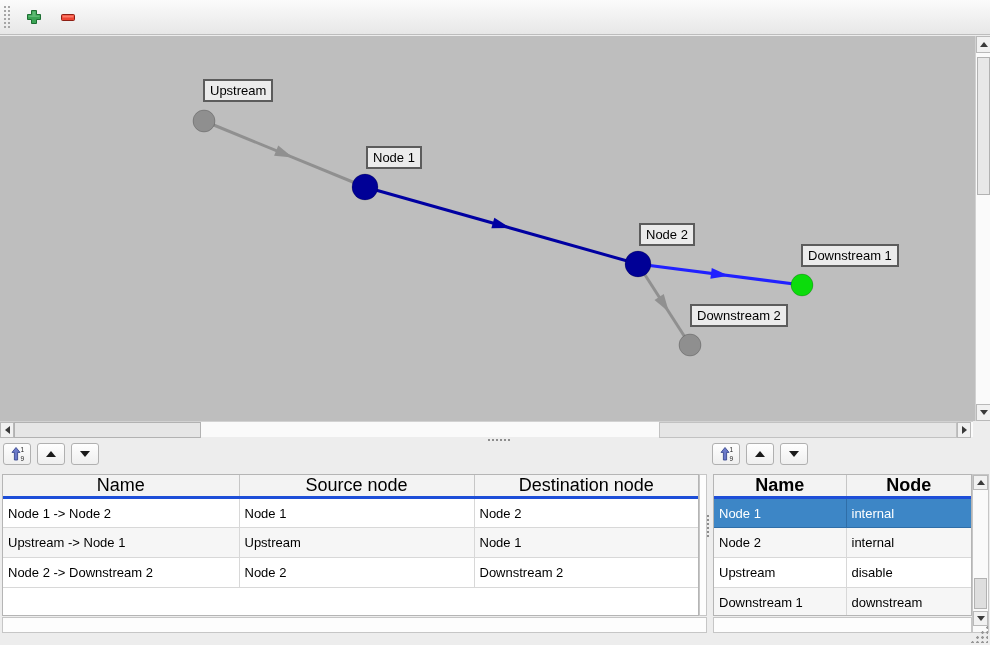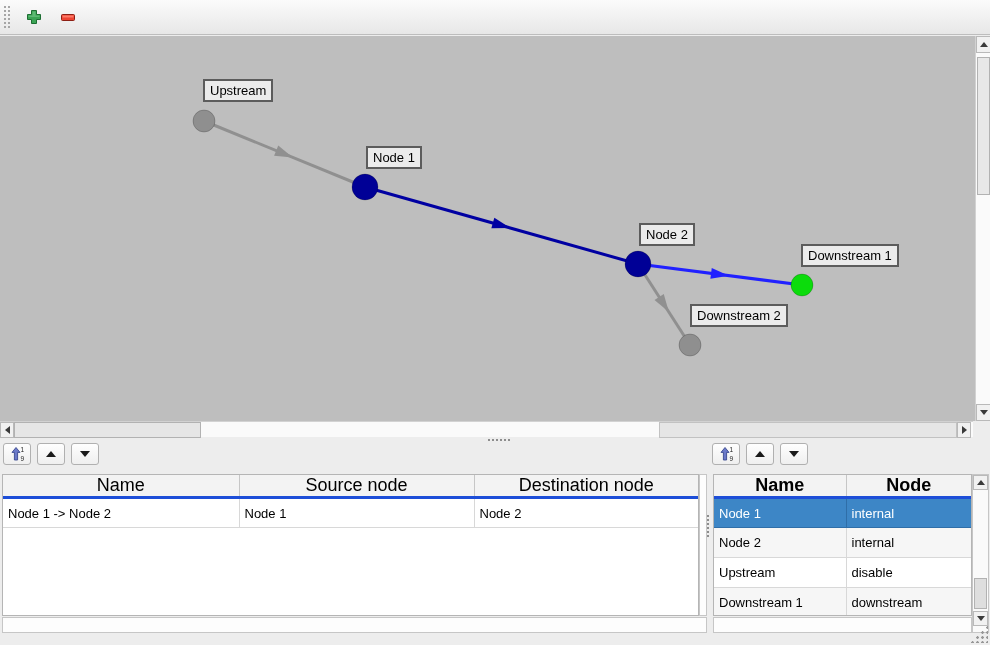--- a/index.html
+++ b/index.html
@@ -223,20 +223,30 @@
           <th>Source node</th>
           <th>Destination node</th>
         </tr>
       </thead>
     <tbody>
         <tr>
           <td>Node 1 -&gt; Node 2</td>
           <td>Node 1</td>
           <td>Node 2</td>
         </tr>
+        <tr>
+          <td>Upstream -&gt; Node 1</td>
+          <td>Upstream</td>
+          <td>Node 1</td>
+        </tr>
+        <tr>
+          <td>Node 2 -&gt; Downstream 2</td>
+          <td>Node 2</td>
+          <td>Downstream 2</td>
+        </tr>
       </tbody>
   </table>
 </div>
 <div class="vstrip"></div>
 <div class="hstrip" id="edges-hstrip"></div>
 
 <div class="mini-toolbar" id="nodes-toolbar">
   <div class="mini-btn">
     <svg width="16" height="16" viewBox="0 0 16 16">
       <path d="M5.4 14 V6.4 H3 L7 1.5 11 6.4 H8.6 V14 Z" fill="#6b79c9" stroke="#39488f" stroke-width="0.9"></path>

